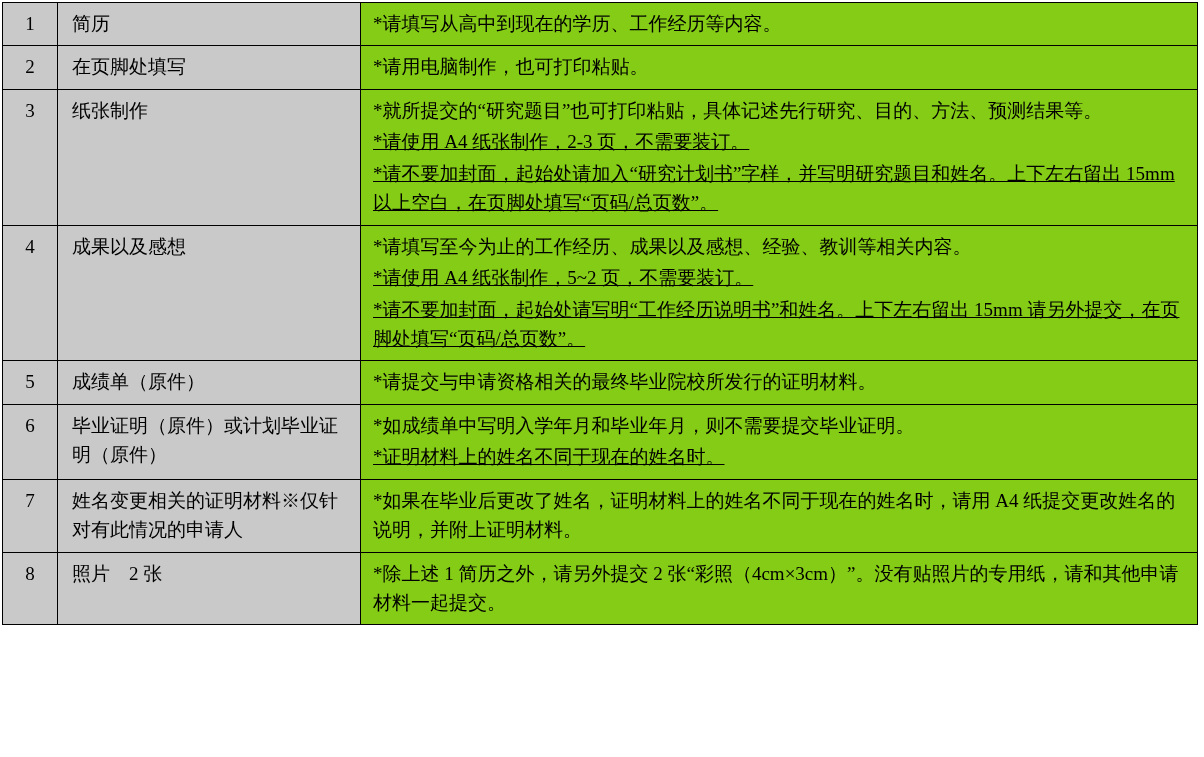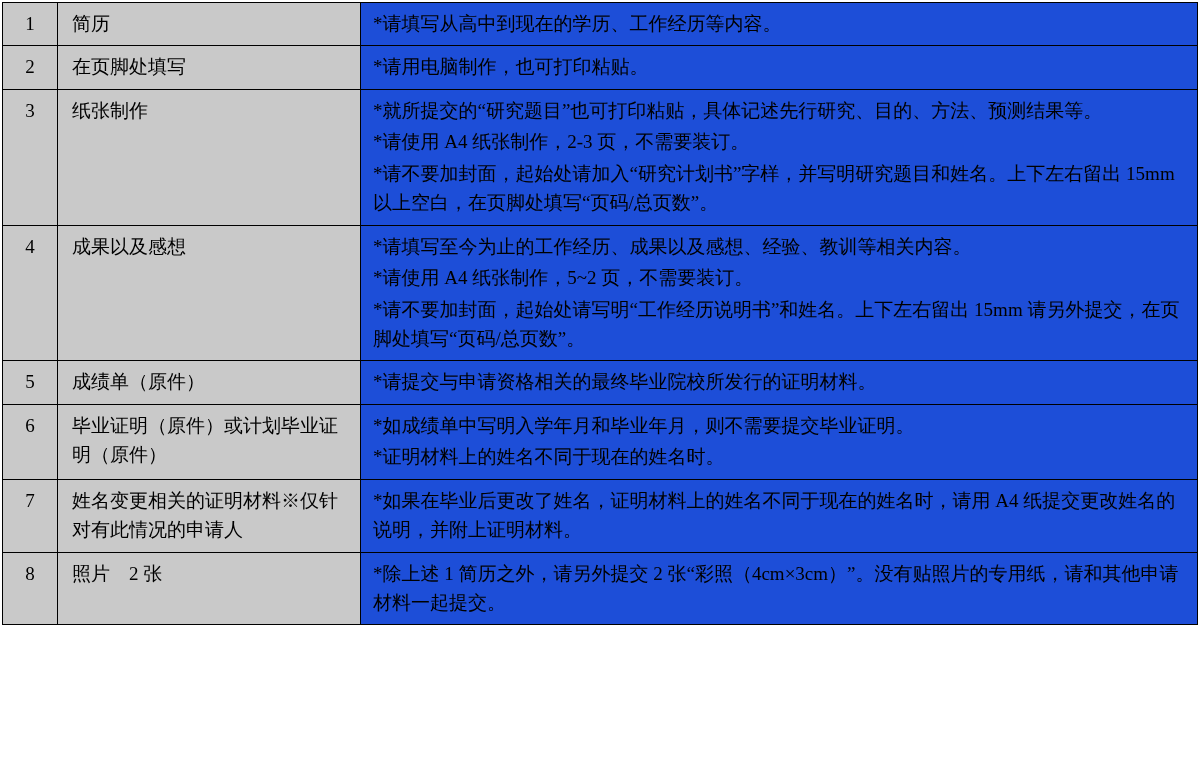--- a/index.html
+++ b/index.html
@@ -33,29 +33,30 @@
     padding-left: 0;
     padding-right: 0;
   }
   td.col-name {
     width: 280px;
     background: #c9c9c9;
     padding-left: 14px;
     font-family: Liberation Serif, serif;
   }
   td.col-desc {
-    background: #1d4ed8;
+    background: #84cc16;
     padding-left: 12px;
   }
   .desc-line {
     margin: 0;
     padding: 0;
   }
   .desc-line + .desc-line {
     margin-top: 2px;
+    text-decoration: underline;
   }
   .name-text {
     display: block;
     white-space: pre-wrap;
   }
 </style>
 </head>
 <body>
 
 <table class="doc-table">

